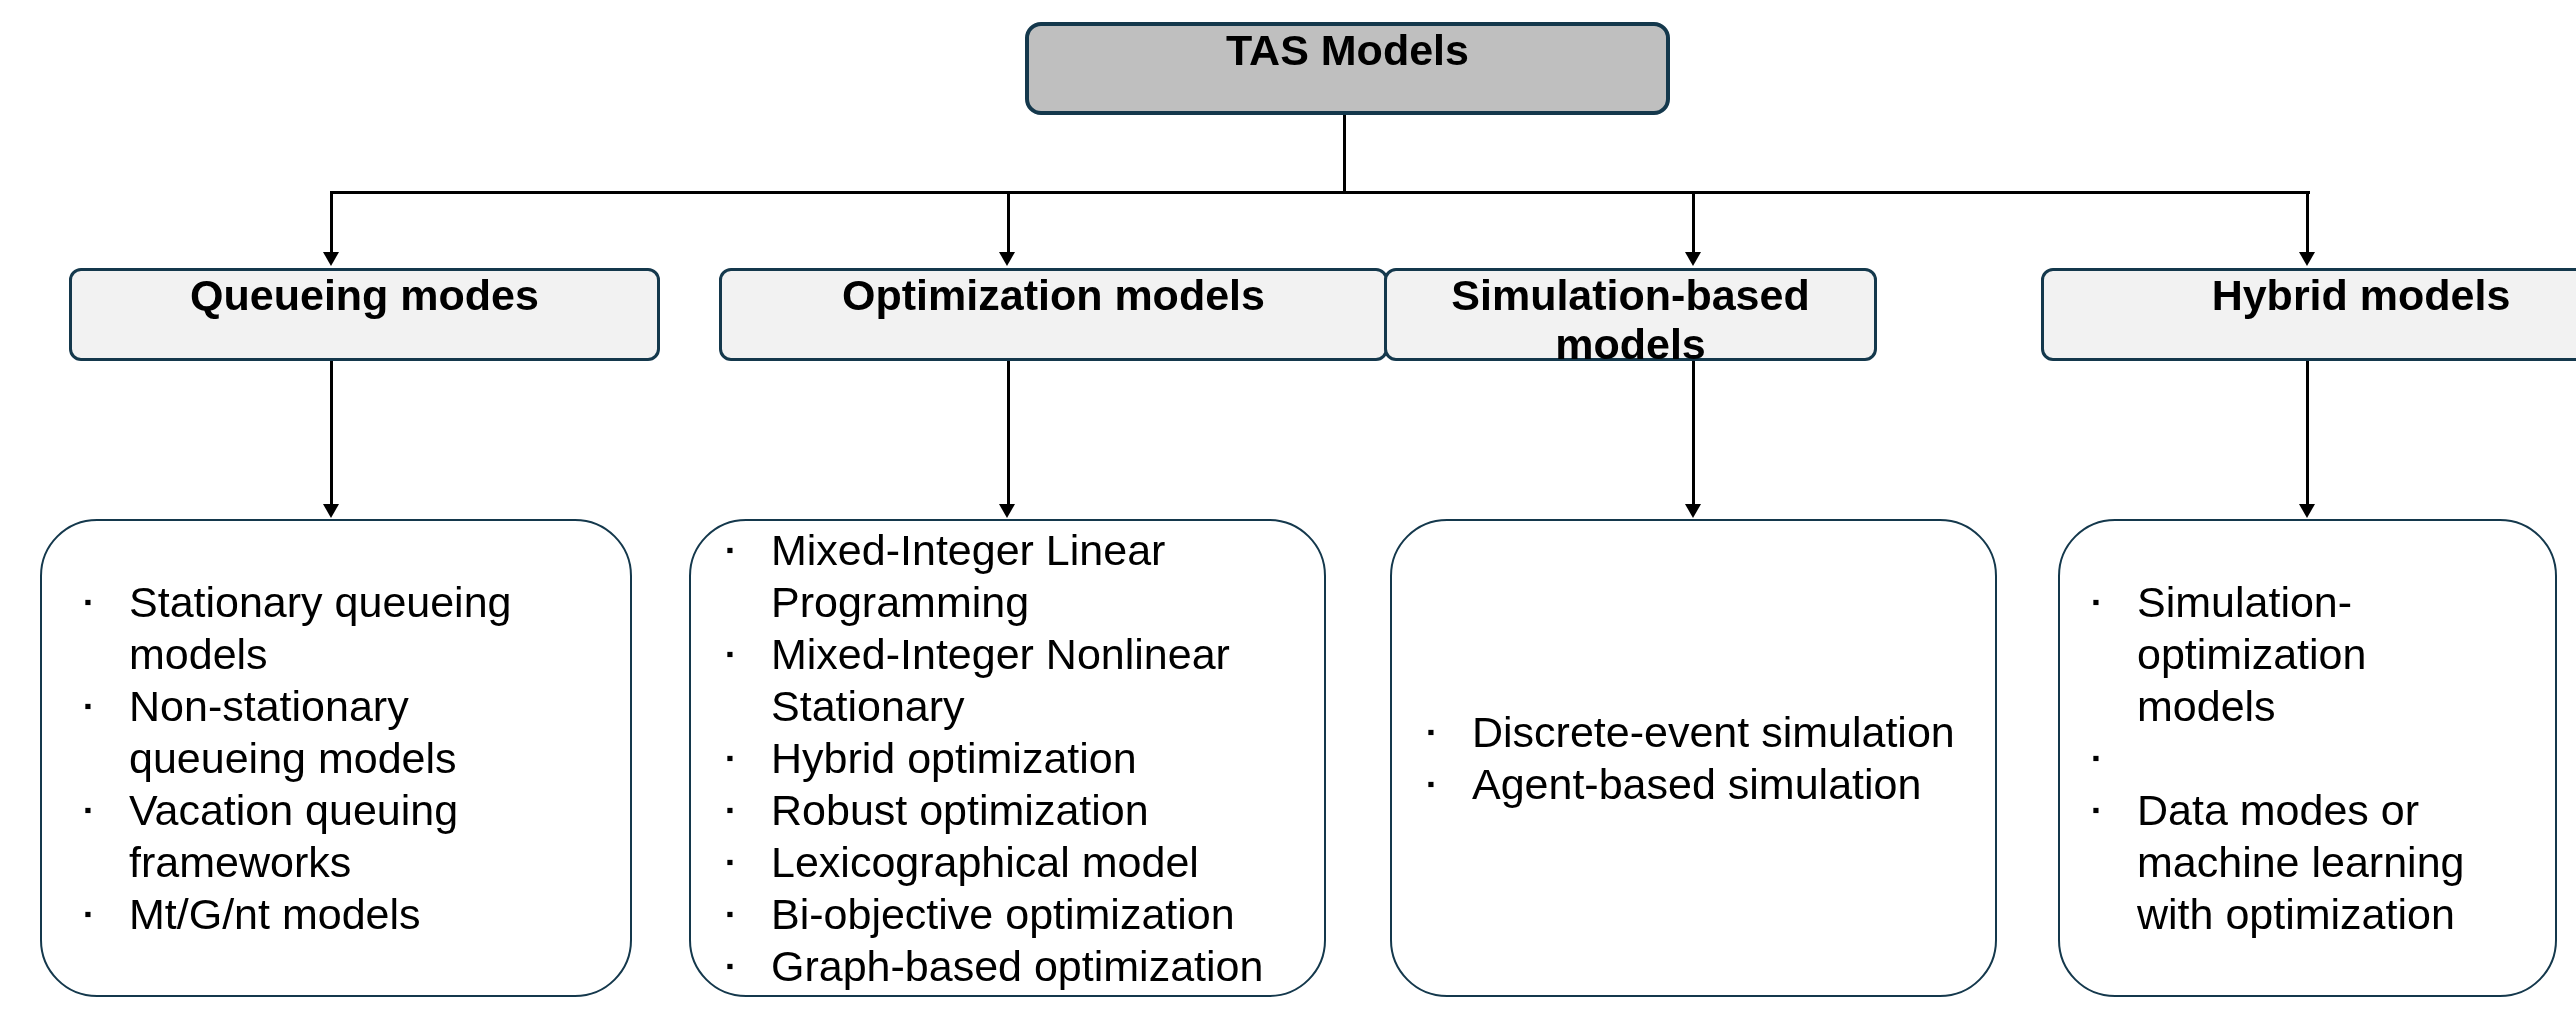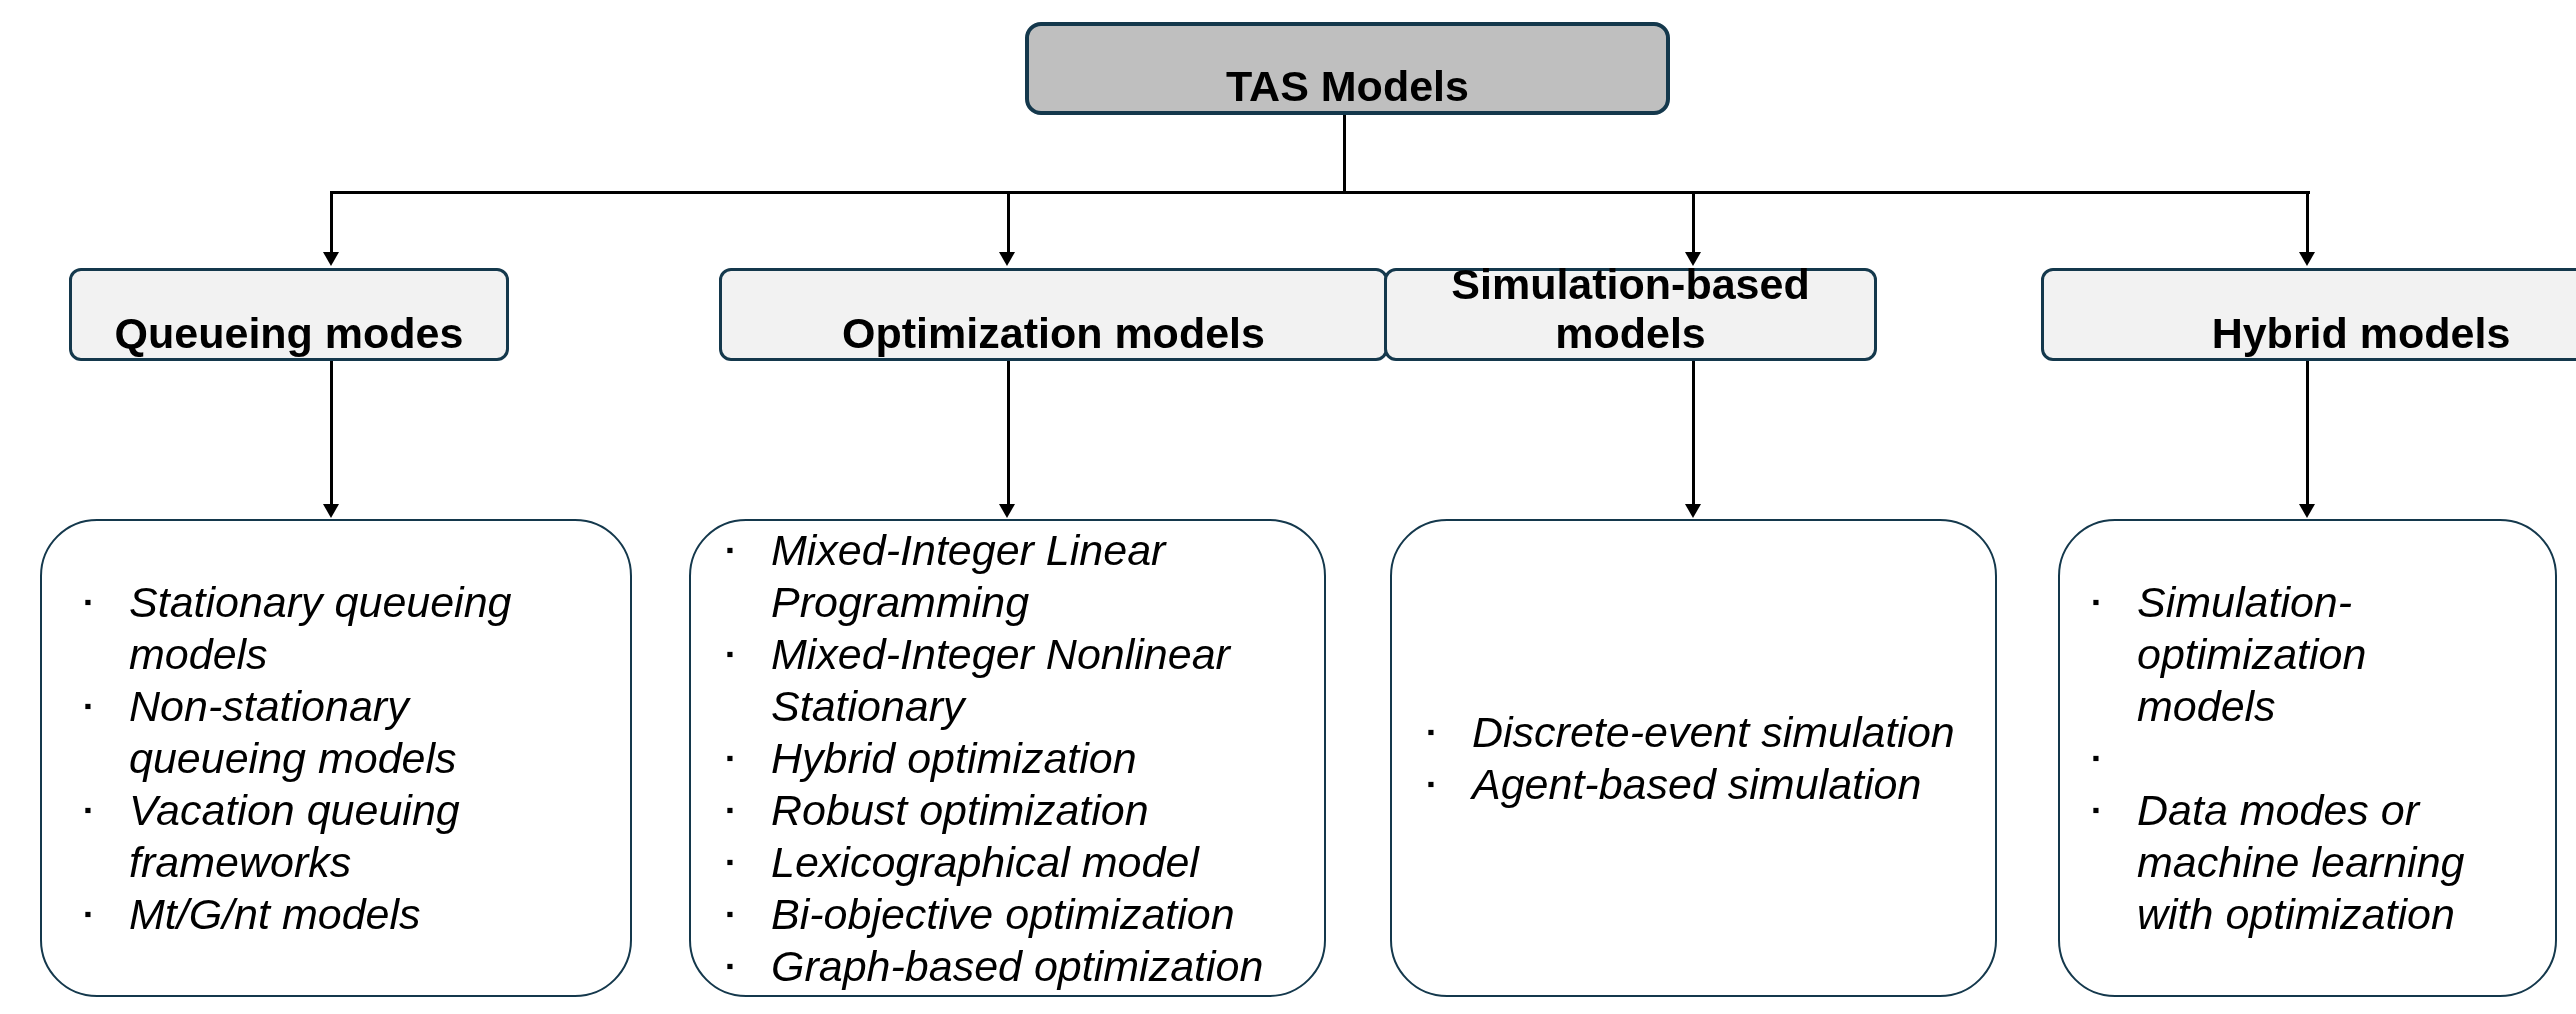--- a/index.html
+++ b/index.html
@@ -17,39 +17,39 @@
     position:relative;
     width:2576px;
     height:1015px;
     background:#ffffff;
     overflow:hidden;
   }
   
   .node{
     position:absolute;
     display:flex;
-    align-items:flex-end;
+    align-items:flex-start;
     justify-content:center;
     text-align:center;
   }
   .root-node{
     left:1025px;top:22px;width:645px;height:93px;
     background:var(--root-fill);
     border:4px solid var(--node-border);
     border-radius:16px;
     font-size:43px;font-weight:700;
   }
   .branch-node{
     top:268px;height:93px;
     background:var(--branch-fill);
     border:3.3px solid var(--node-border);
     border-radius:12px;
     font-size:43px;font-weight:700;
   }
-  #branch-0{left:69px;width:440px;}
+  #branch-0{left:69px;width:591px;}
   #branch-1{left:719px;width:669px;}
   #branch-2{left:1384px;width:493px;}
   #branch-3{left:2041px;width:640px;}
 
   .leaf-box{
     position:absolute;
     top:519px;height:478px;
     background:var(--leaf-fill);
     border:2.7px solid var(--node-border);
     border-radius:57px;
@@ -70,21 +70,21 @@
     font-weight:400;
     line-height:52px;
   }
   .bullet{
     flex:0 0 50px;
     font-size:21px;
     line-height:52px;
     text-align:left;
     padding-left:5.3px;
   }
-  .item-text{flex:1 1 auto;font-style:italic;}
+  .item-text{flex:1 1 auto;}
 
   
   .line{position:absolute;background:var(--connector);}
   .root-stem{left:1343px;top:115px;width:2.7px;height:77px;}
   .trunk{left:330px;top:191px;width:1980px;height:3.3px;}
   .drop{top:192px;width:2.7px;height:61px;}
   #drop-0{left:330px;}
   #drop-1{left:1007px;}
   #drop-2{left:1692px;}
   #drop-3{left:2306px;}

